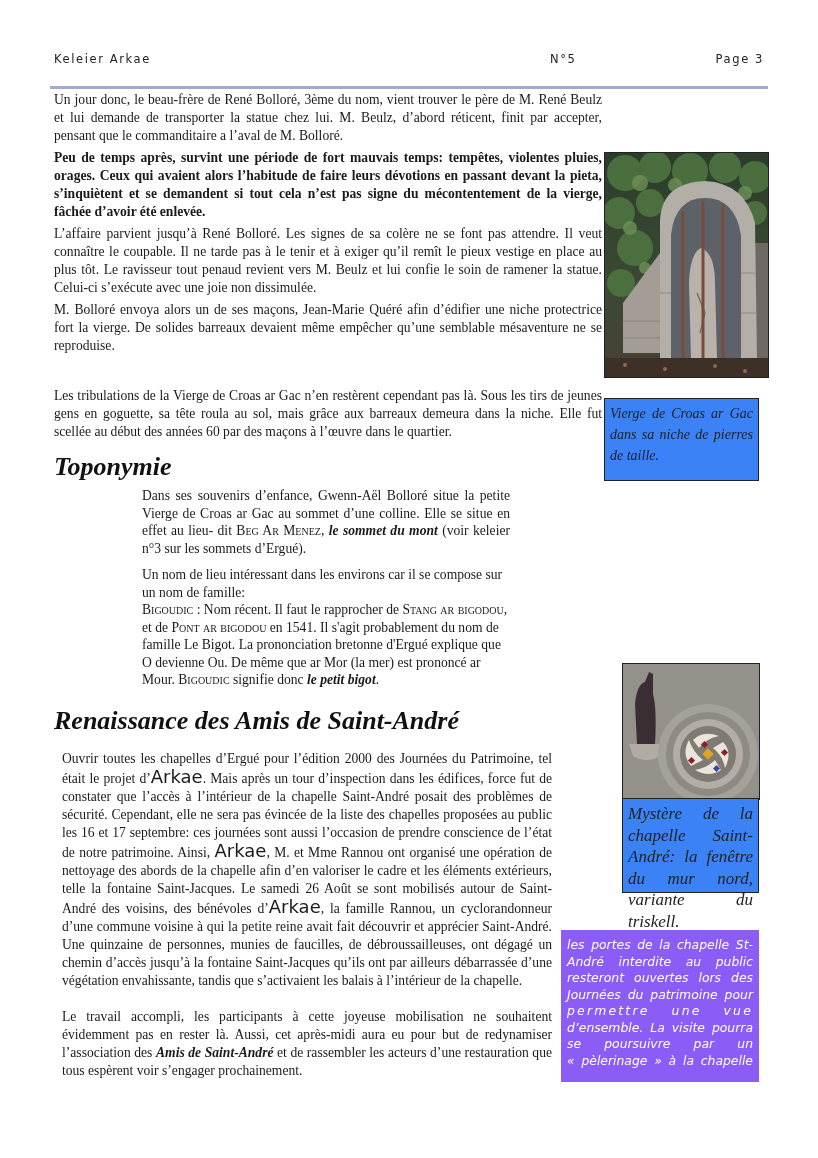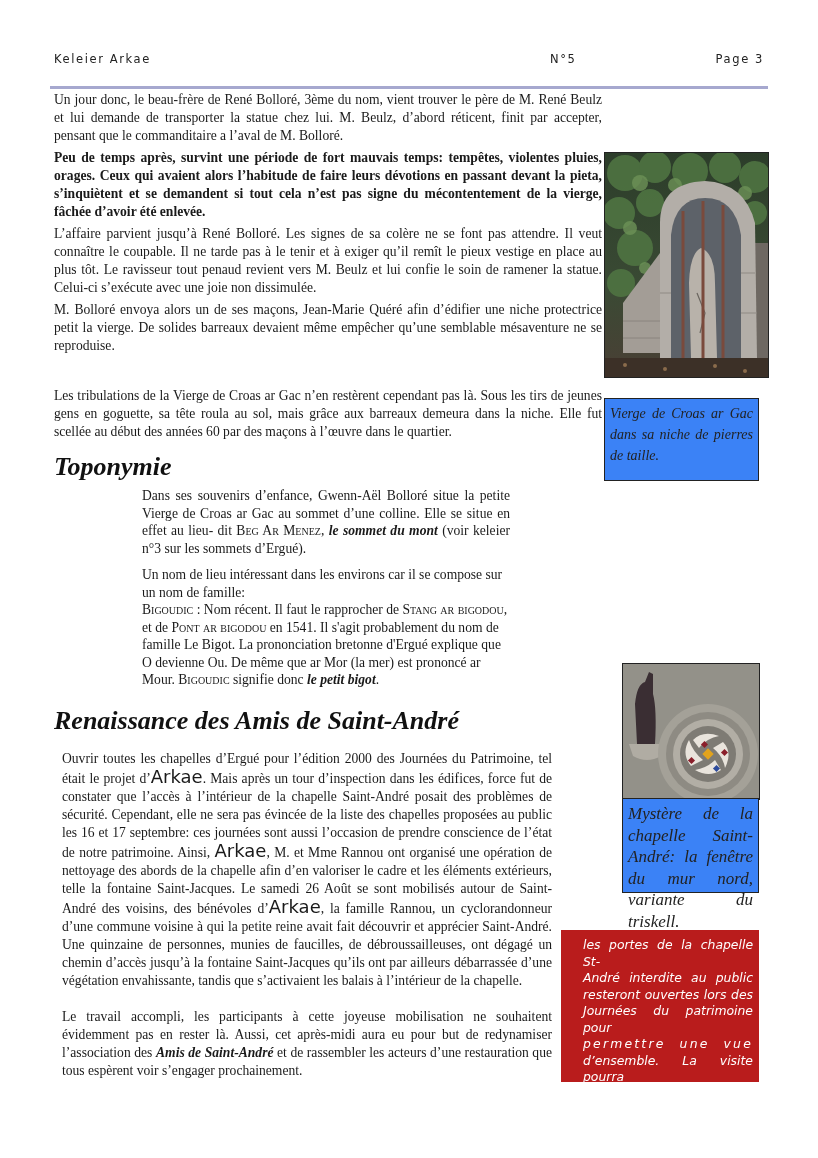--- a/index.html
+++ b/index.html
@@ -10,37 +10,37 @@
   .header .right { position: absolute; right: 0; top: 0; padding-left: 44px; }
   .rule { position: absolute; top: 86px; left: 50px; width: 718px; height: 3px; background: #a6a8cf; }
   .para { position: absolute; font-size: 13.6px; line-height: 18px; text-align: justify; margin: 0; }
   .p-last { text-align-last: left; }
   .sc { font-variant: small-caps; }
   .bi { font-weight: bold; font-style: italic; margin-top: 8px; }
   .arkae { font-family: "DejaVu Sans", sans-serif; font-size: 18px; }
   h2 { position: absolute; margin: 0; font-family: "Liberation Serif", serif; font-weight: bold; font-style: italic; font-size: 26px; color: #111; text-align: center; }
   .photo { position: absolute; border: 1px solid #222; overflow: hidden; }
   .caption { position: absolute; border: 1.5px solid #222; background: #3b82f6; font-family: "Liberation Serif", serif; font-style: italic; font-size: 14px; line-height: 21px; padding: 4px 5px; box-sizing: border-box; text-align: justify; color: #222; }
-  .blackbox { position: absolute; background: #b91c1c; color: #fff; font-family: "DejaVu Sans", sans-serif; font-style: italic; font-size: 12.4px; line-height: 16.5px; padding: 7px 6px 8px 22px; box-sizing: border-box; text-align: justify; text-align-last: justify; }
+  .blackbox { position: absolute; background: #8b5cf6; color: #fff; font-family: "DejaVu Sans", sans-serif; font-style: italic; font-size: 12.4px; line-height: 16.5px; padding: 7px 6px 8px 6px; box-sizing: border-box; text-align: justify; text-align-last: justify; }
   .blackbox span.line { display: block; text-align: justify; text-align-last: justify; }
 </style>
 </head>
 <body>
 
 <div class="header">
   <span class="left">Keleier Arkae</span>
   <span class="mid">N°5</span>
   <span class="right">Page 3</span>
 </div>
 <div class="rule"></div>
 
 <p class="para p-last" style="top:91px; left:54px; width:548px;">Un jour donc, le beau-frère de René Bolloré, 3ème du nom, vient trouver le père de M. René Beulz et lui demande de transporter la statue chez lui. M. Beulz, d’abord réticent, finit par accepter, pensant que le commanditaire a l’aval de M. Bolloré.</p>
 <p class="para p-last" style="top:149px; left:54px; width:548px;font-weight:bold;">Peu de temps après, survint une période de fort mauvais temps: tempêtes, violentes pluies, orages. Ceux qui avaient alors l’habitude de faire leurs dévotions en passant devant la pieta, s’inquiètent et se demandent si tout cela n’est pas signe du mécontentement de la vierge, fâchée d’avoir été enlevée.</p>
 <p class="para p-last" style="top:225px; left:54px; width:548px;">L’affaire parvient jusqu’à René Bolloré. Les signes de sa colère ne se font pas attendre. Il veut connaître le coupable. Il ne tarde pas à le tenir et à exiger qu’il remît le pieux vestige en place au plus tôt. Le ravisseur tout penaud  revient vers M. Beulz et lui confie le soin de ramener la statue. Celui-ci s’exécute avec une joie non dissimulée.</p>
-<p class="para p-last" style="top:301px; left:54px; width:548px;">M. Bolloré envoya  alors un de ses maçons, Jean-Marie Quéré afin d’édifier une niche protectrice petit la vierge. De solides barreaux devaient même empêcher qu’une semblable mésaventure ne se reproduise.</p>
+<p class="para p-last" style="top:301px; left:54px; width:548px;">M. Bolloré envoya  alors un de ses maçons, Jean-Marie Quéré afin d’édifier une niche protectrice fort la vierge. De solides barreaux devaient même empêcher qu’une semblable mésaventure ne se reproduise.</p>
 <p class="para p-last" style="top:359px; left:54px; width:548px;margin-top:28px;">Les tribulations de la Vierge de Croas ar Gac n’en restèrent cependant pas là. Sous les tirs de jeunes gens en goguette, sa tête roula au sol, mais grâce aux barreaux demeura dans la niche. Elle fut scellée au début des années 60 par des maçons à l’œuvre dans le quartier.</p>
 
 <div class="photo" style="left:604px; top:152px; width:163px; height:224px;">
   <svg width="163" height="224" viewBox="0 0 163 224">
     <defs>
       <linearGradient id="bg1" x1="0" y1="0" x2="0" y2="1">
         <stop offset="0" stop-color="#2c3d2a"></stop>
         <stop offset="0.6" stop-color="#3a4a34"></stop>
         <stop offset="1" stop-color="#4a3f35"></stop>
       </linearGradient>

